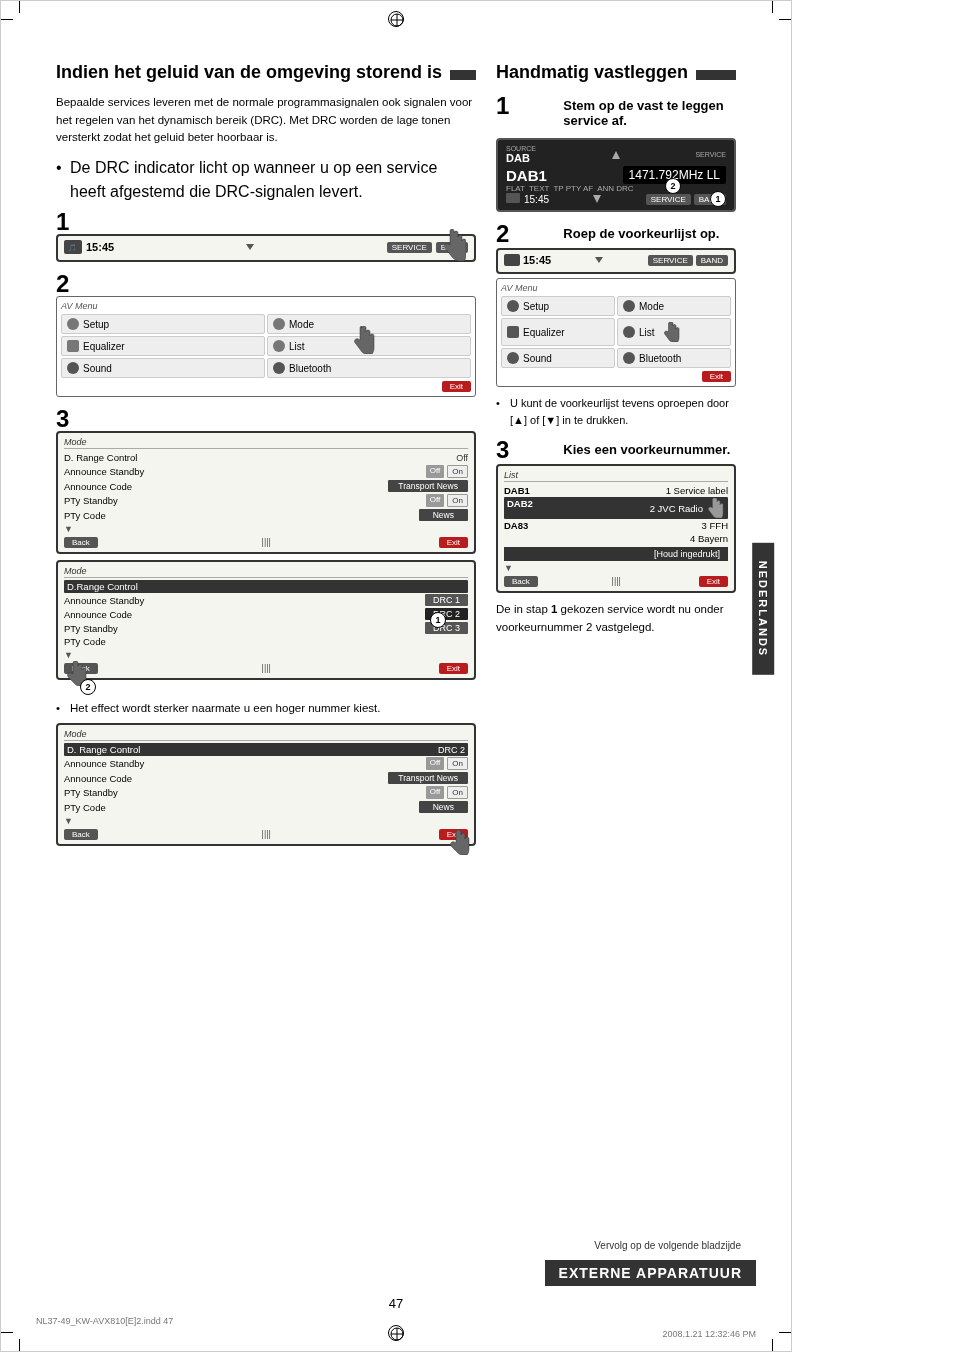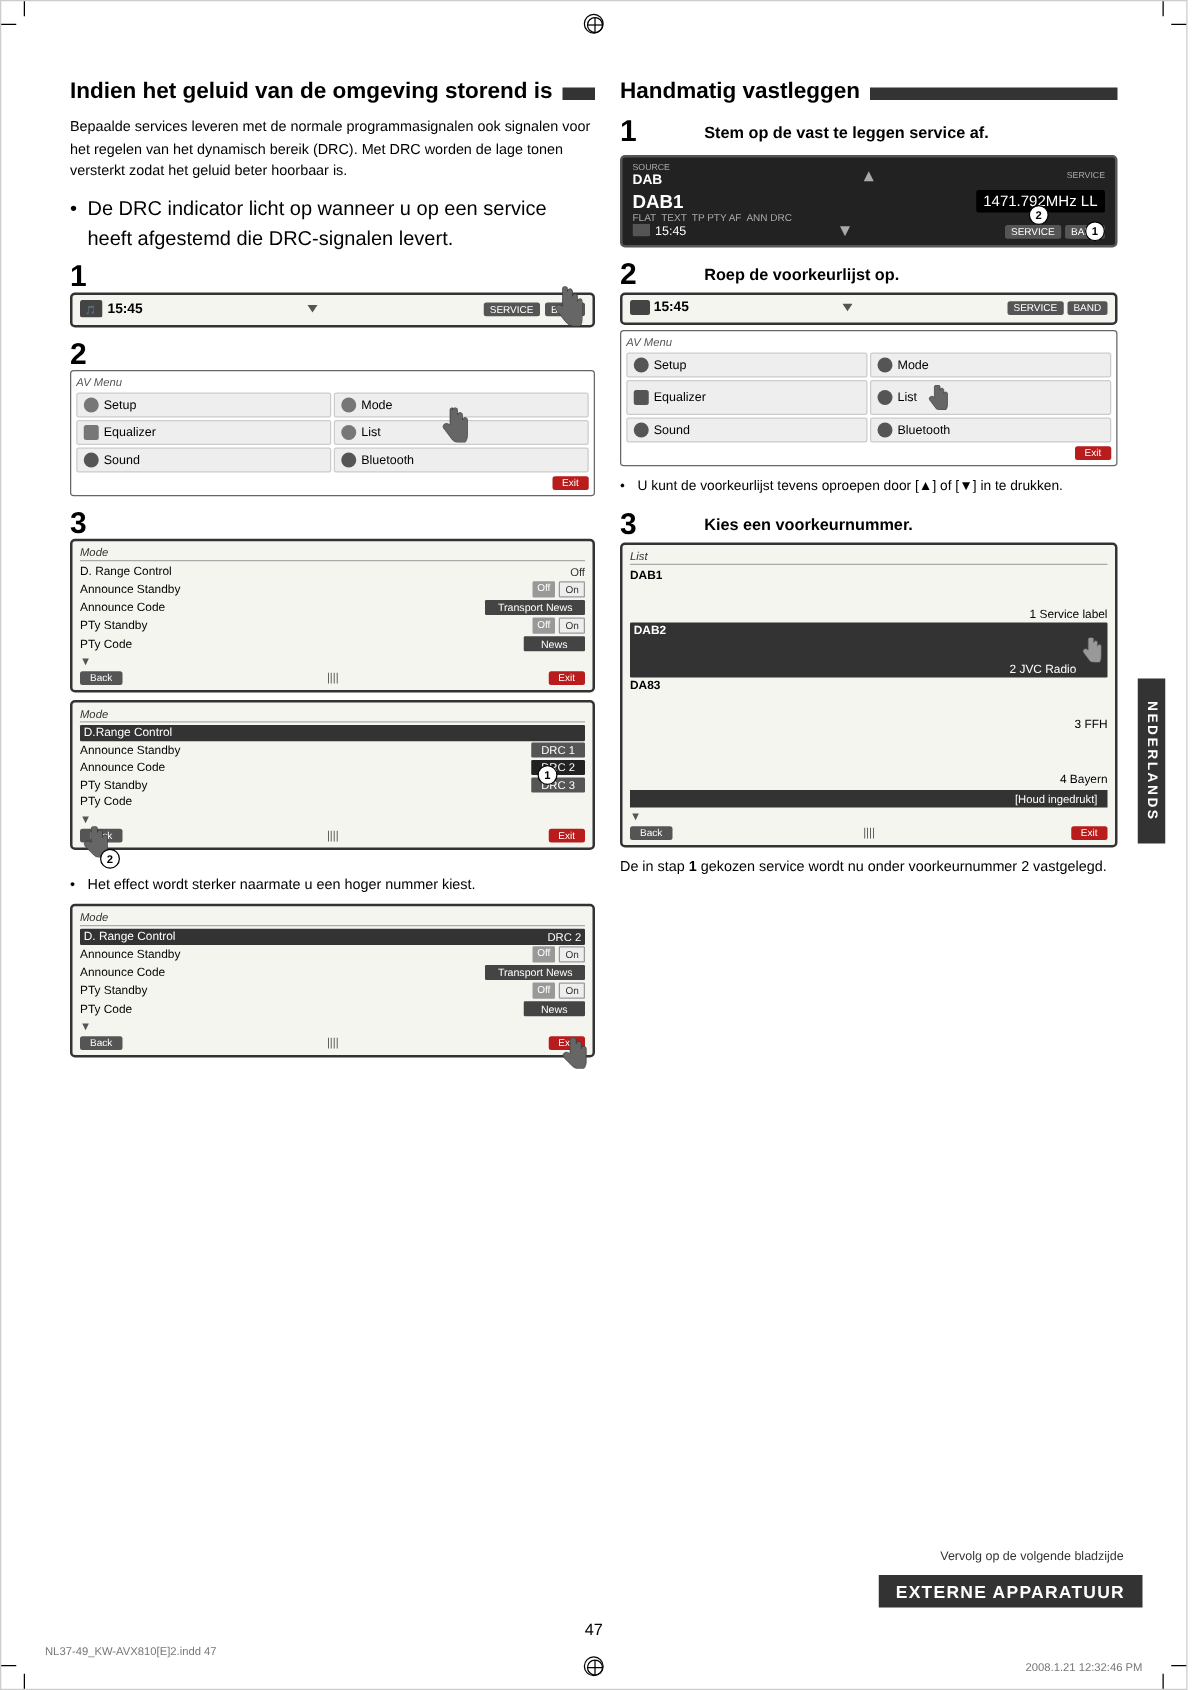--- a/index.html
+++ b/index.html
@@ -7,21 +7,21 @@
       width: 954px;
       min-height: 1352px;
       background: #fff;
       font-family: Arial, sans-serif;
       font-size: 13px;
       color: #000;
       position: relative;
     }
 
     .page {
-      width: 950px;
+      width: 792px;
       min-height: 1352px;
       padding: 20px;
       position: relative;
       border: 1px solid #ccc;
     }
 
     
     .crop-mark {
       position: absolute;
       background: #000;
@@ -349,21 +349,20 @@
       border-radius: 1px;
     }
 
     .list-col-left {
       min-width: 40px;
       font-weight: bold;
     }
 
     .list-col-right {
       text-align: right;
-      margin-top: 31px;
     }
 
     .hold-box {
       background: #333;
       color: #fff;
       padding: 2px 8px;
       font-size: 9px;
       margin-top: 2px;
       text-align: right;
     }

